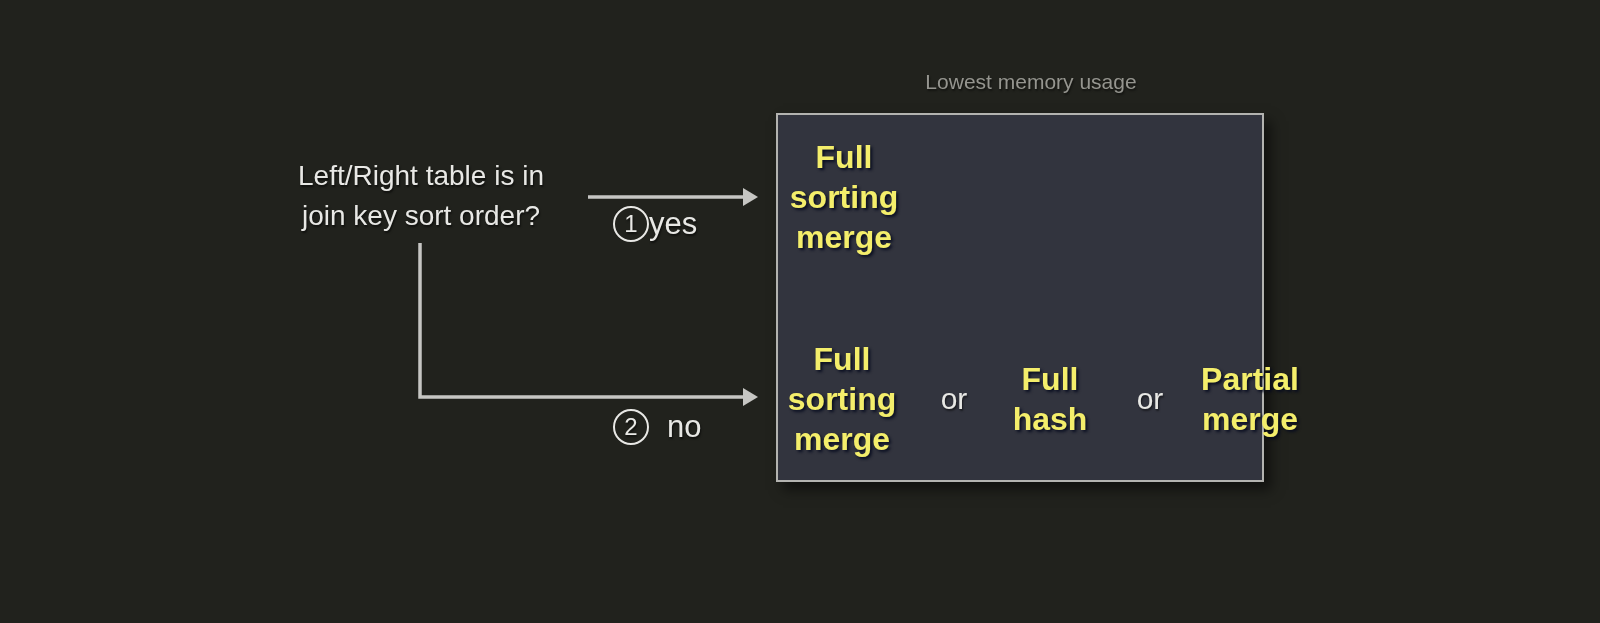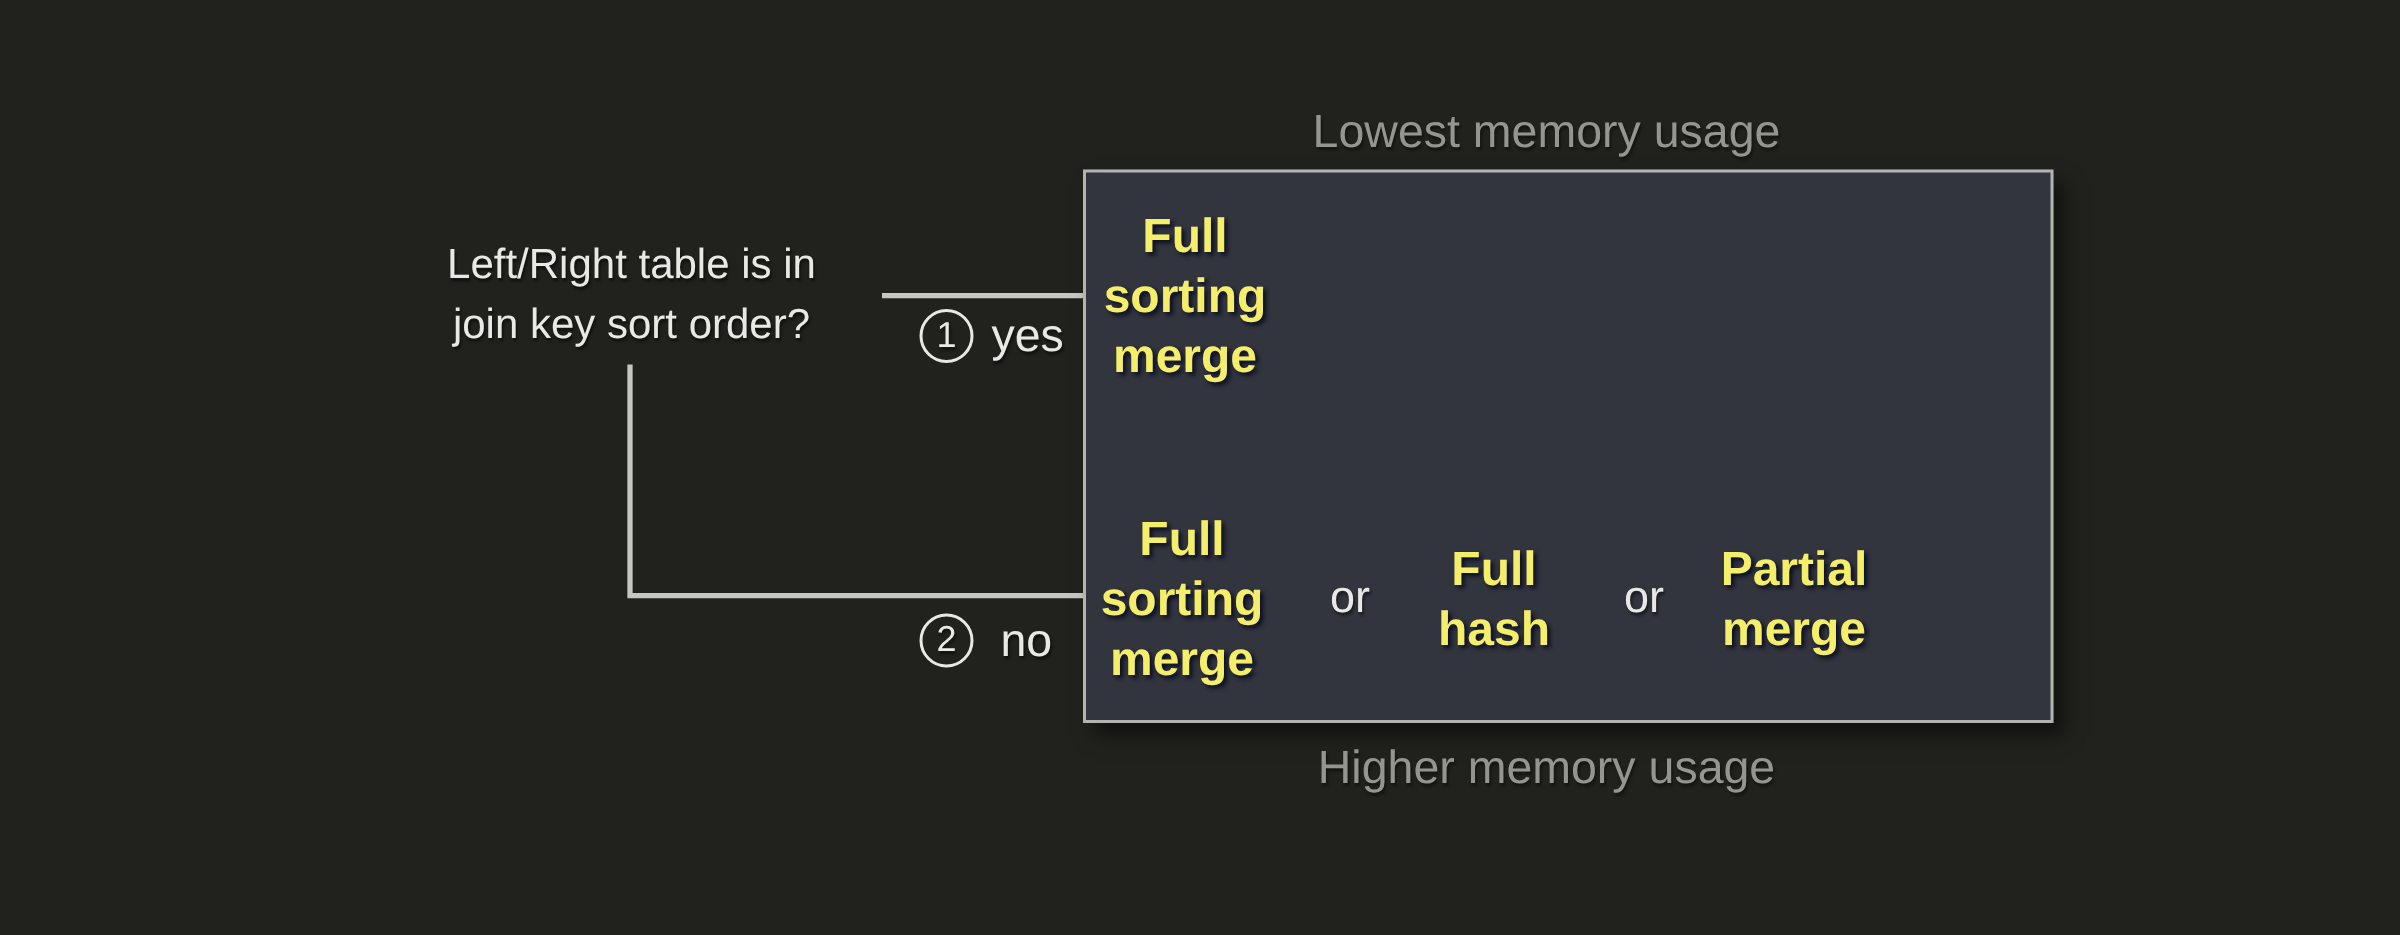--- a/index.html
+++ b/index.html
@@ -61,35 +61,35 @@
   .num-circle {
     display: inline-flex;
     align-items: center;
     justify-content: center;
     width: 36px; height: 36px;
     border: 2.5px solid var(--text_light);
     border-radius: 50%;
     font-size: 24px;
     flex: 0 0 auto;
   }
-  .branch-label.yes .branch-word { margin-left: 12px; }
+  .branch-label.yes .branch-word { }
   .branch-label.no  .branch-word { margin-left: 18px; }
 
   .memory-label {
-    font-size: 31px;
+    font-size: 21px;
     color: var(--text_gray);
     text-shadow: 1px 2px 2px rgba(0,0,0,0.45);
     white-space: nowrap;
   }
   .memory-label.top    { left: 1031px; top: 70px; }
   .memory-label.bottom { left: 1031px; top: 494px; }
 
   .algo-box {
-    left: 722px; top: 113px;
-    width: 647px; height: 369px;
+    left: 776px; top: 113px;
+    width: 488px; height: 369px;
     background: var(--box_fill);
     border: 2px solid var(--box_border);
     box-shadow: 7px 8px 12px rgba(0,0,0,0.5);
   }
   .algo {
     position: absolute;
     transform: translateX(-50%);
     text-align: center;
     font-size: 32px;
     font-weight: bold;
@@ -153,15 +153,14 @@
 sorting
 merge</div>
     <div class="or-word or-1">or</div>
     <div class="algo grace-hash">Full
 hash</div>
     <div class="or-word or-2">or</div>
     <div class="algo partial-merge">Partial
 merge</div>
   </div>
 
-  <div class="memory-label bottom abs center-x">Higher memory usage</div>
 
 </div>
 
 </body></html>

